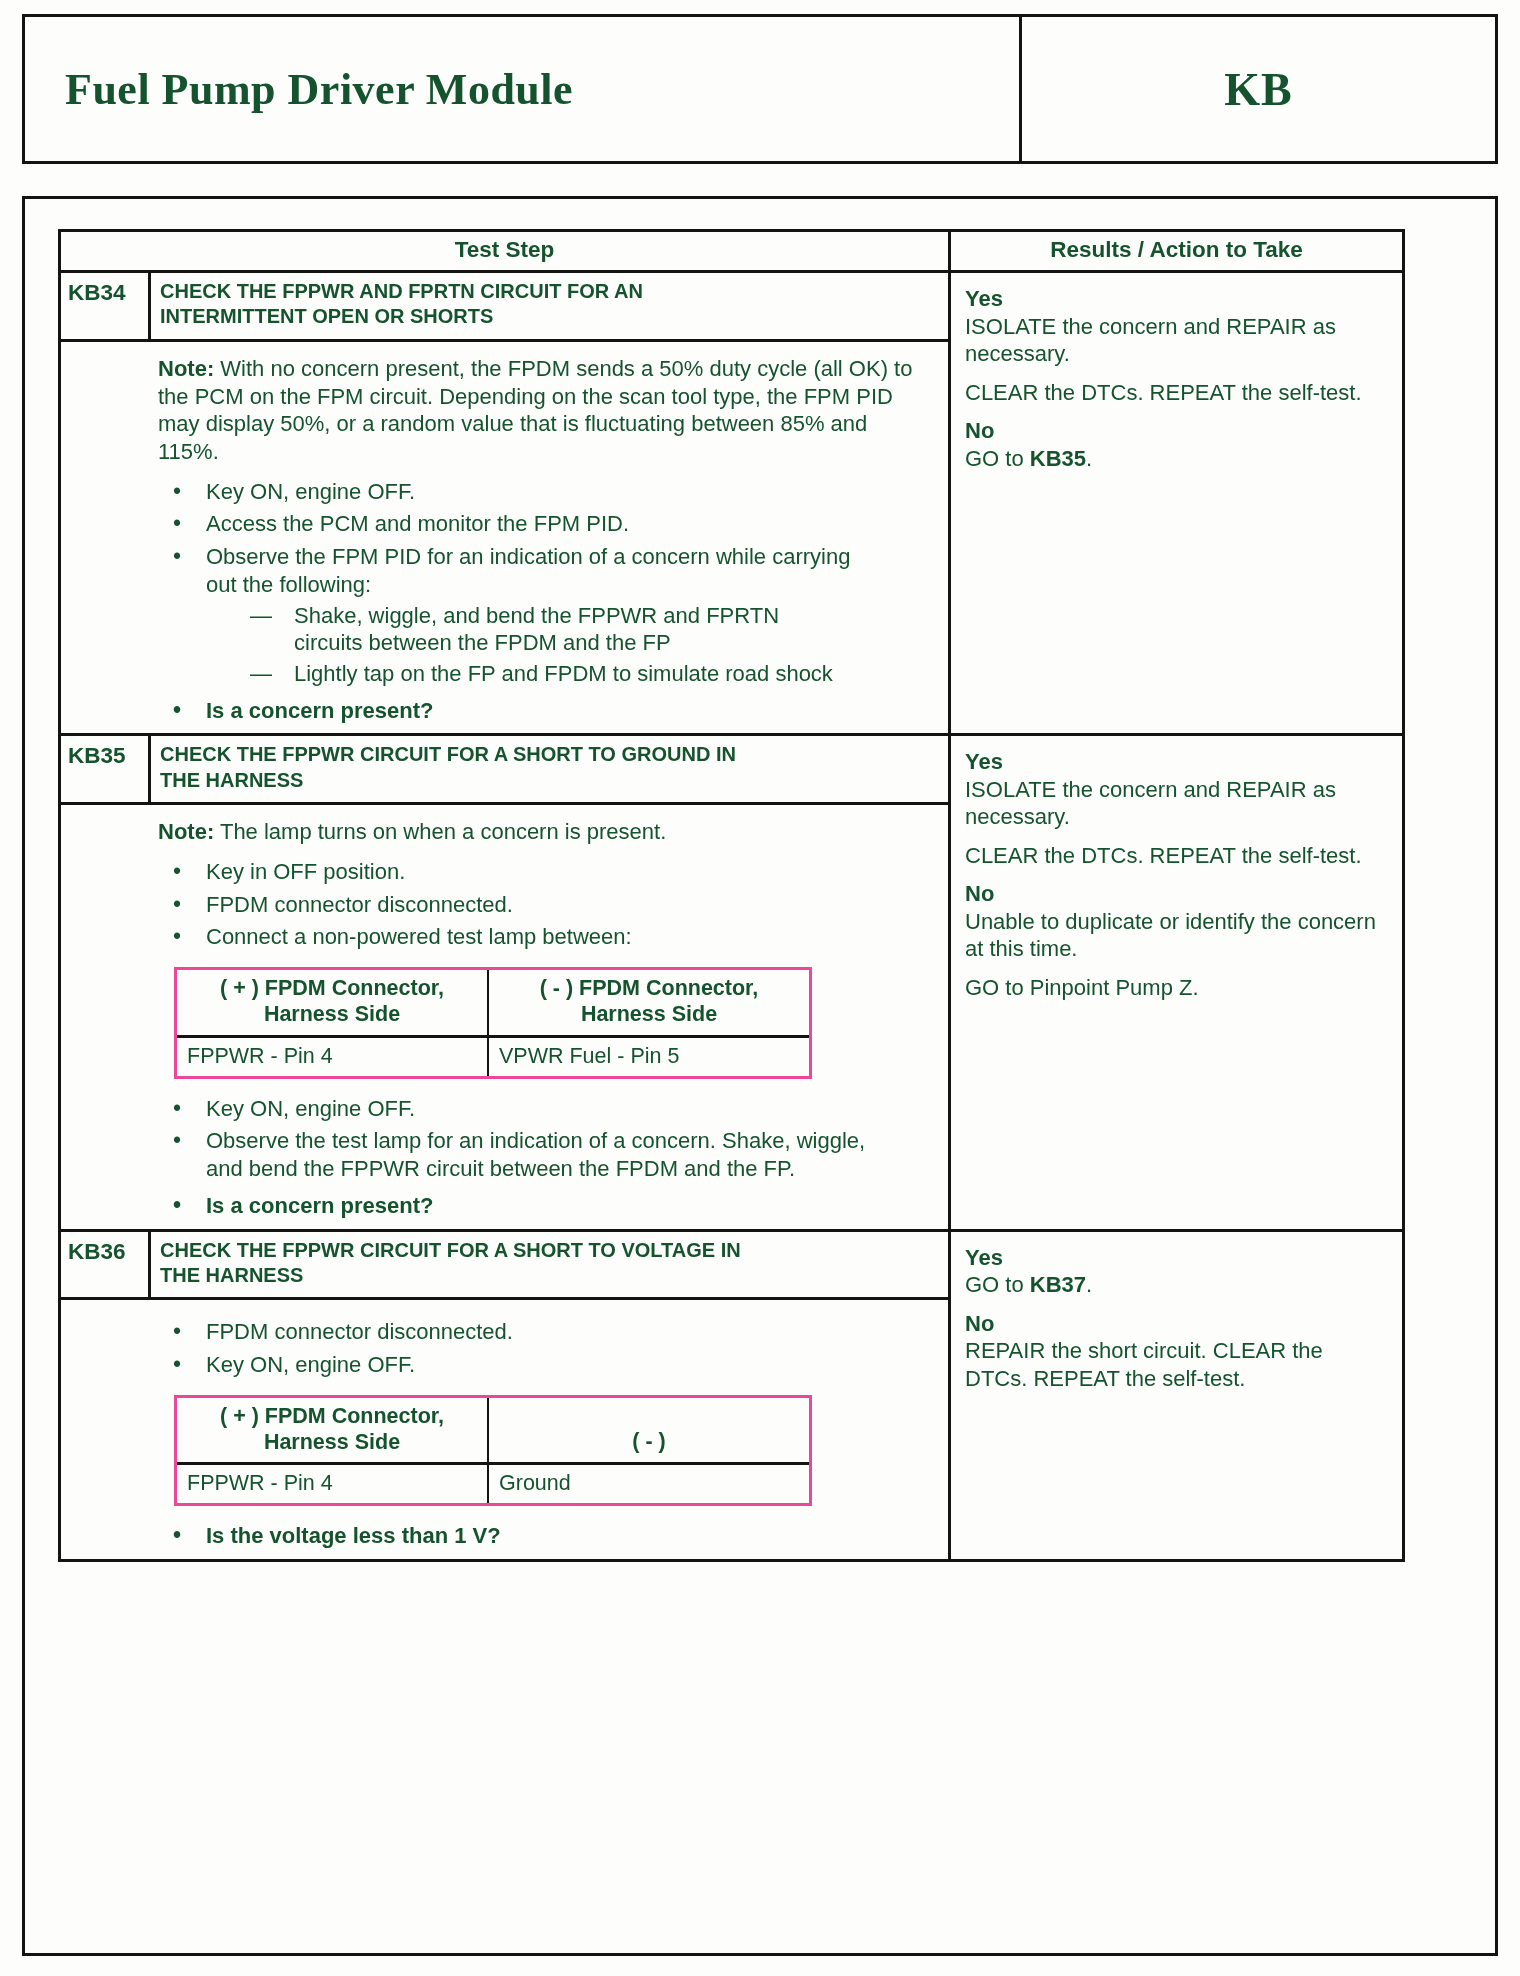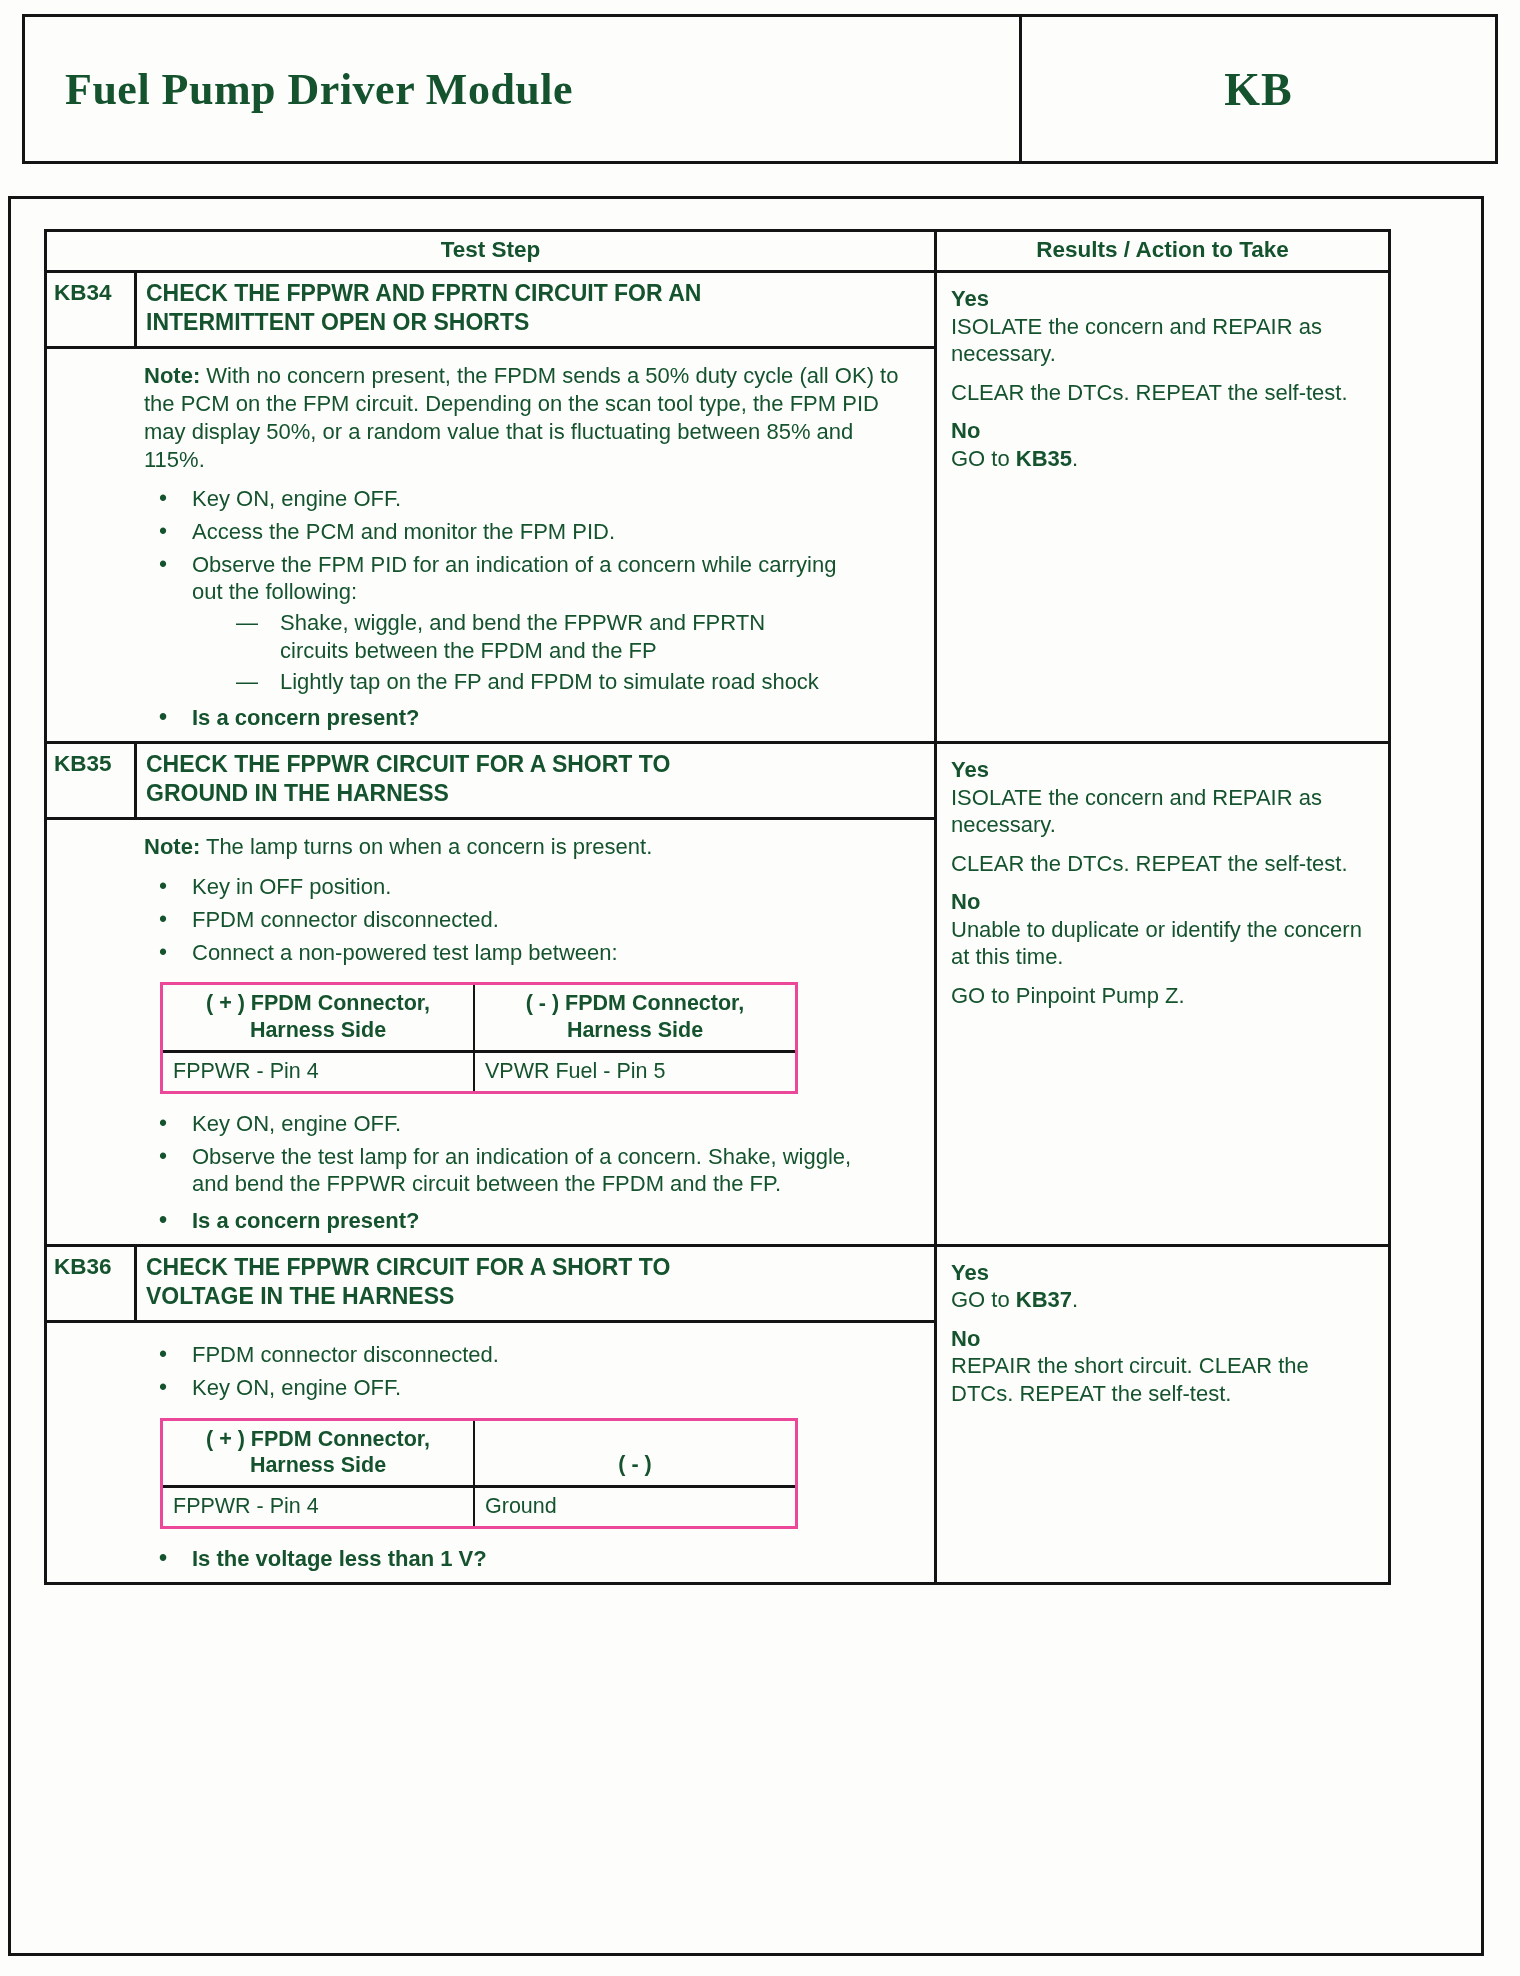--- a/index.html
+++ b/index.html
@@ -39,21 +39,21 @@
     font-family: "Liberation Serif", serif;
     font-weight: bold;
     font-size: 46px;
     letter-spacing: 1px;
     text-align: right;
   }
 
   
   .content-box {
     position: absolute;
-    left: 8px; top: 196px;
+    left: 22px; top: 196px;
     width: 1476px; height: 1760px;
     border: 3px solid #141414;
   }
 
   
   .ptable {
     position: absolute;
     left: 33px; top: 30px;
     width: 1347px;
     border: 3px solid #141414;
@@ -86,21 +86,21 @@
     border-bottom: 3px solid #141414;
   }
   .step-id {
     border-right: 3px solid #141414;
     font-weight: bold;
     font-size: 22.5px;
     padding: 7px 2px 7px 7px;
   }
   .step-title {
     font-weight: bold;
-    font-size: 23px;
+    font-size: 20px;
     line-height: 1.27;
     padding: 6px 10px 9px 9px;
     max-width: 620px;
   }
 
   .step-body {
     padding: 13px 16px 4px 97px;
     font-size: 22px;
     line-height: 1.26;
   }

